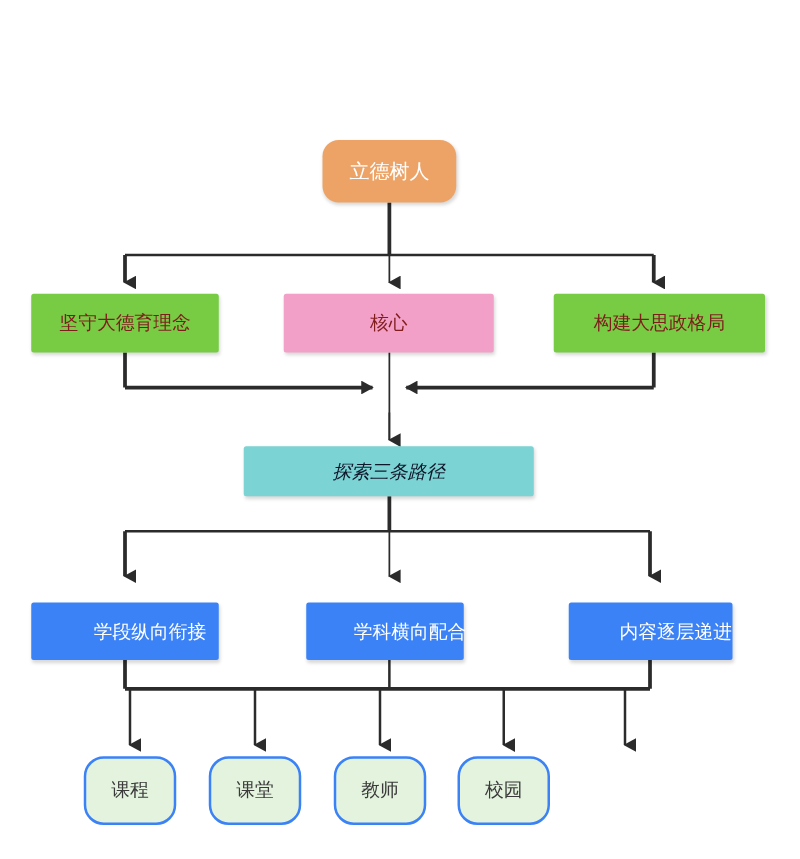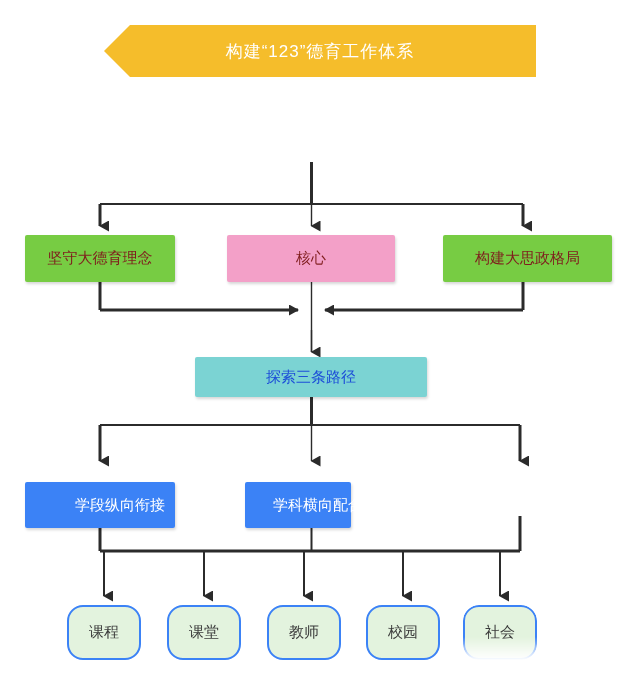--- a/index.html
+++ b/index.html
@@ -93,38 +93,39 @@
     left: 195px;
     top: 357px;
     width: 232px;
     height: 40px;
     background: #7bd3d3;
     border-radius: 2px;
     box-shadow: 1px 2px 3px rgba(0,0,0,0.16);
   }
   #path-node .node-label {
     font-size: 15px;
-    color: #1d4ed8;
+    color: #0f172a;
+    font-style: italic;
   }
 
   
   .lvl5 {
     top: 482px;
     height: 46px;
     background: #3b82f6;
     border-radius: 2px;
     box-shadow: 1px 2px 3px rgba(0,0,0,0.16);
     padding-left: 40px;
   }
   .lvl5 .node-label {
     font-size: 15px;
     color: #ffffff;
   }
   #lvl5-0 { left: 25px;  width: 150px; }
-  #lvl5-1 { left: 245px; width: 106px; }
+  #lvl5-1 { left: 245px; width: 126px; }
   #lvl5-2 { left: 455px; width: 131px; }
 
   
   .lvl6 {
     top: 605px;
     width: 74px;
     height: 55px;
     background: #e3f3de;
     border: 2px solid #3b82f6;
     border-radius: 16px;
@@ -189,24 +190,24 @@
       <path d="M100,551 L520,551" stroke-width="3"></path>
 
       <path d="M104,551 L104,596" stroke-width="2" marker-end="url(#arrow-down)"></path>
       <path d="M204,551 L204,596" stroke-width="2" marker-end="url(#arrow-down)"></path>
       <path d="M304,551 L304,596" stroke-width="2" marker-end="url(#arrow-down)"></path>
       <path d="M403,551 L403,596" stroke-width="2" marker-end="url(#arrow-down)"></path>
       <path d="M500,551 L500,596" stroke-width="2" marker-end="url(#arrow-down)"></path>
     </g>
   </svg>
 
-  <div class="node" id="banner-node">
-    <span id="banner-label" class="node-label">构建“123”德育工作体系</span>
-  </div>
-
+
+  <div class="node" id="root-node">
+    <span class="node-label">立德树人</span>
+  </div>
 
   <div class="node lvl3" id="lvl3-0">
     <span class="node-label">坚守大德育理念</span>
   </div>
   <div class="node lvl3" id="lvl3-1">
     <span class="node-label">核心</span>
   </div>
   <div class="node lvl3" id="lvl3-2">
     <span class="node-label">构建大思政格局</span>
   </div>
@@ -214,30 +215,30 @@
   <div class="node" id="path-node">
     <span class="node-label">探索三条路径</span>
   </div>
 
   <div class="node lvl5" id="lvl5-0">
     <span class="node-label">学段纵向衔接</span>
   </div>
   <div class="node lvl5" id="lvl5-1">
     <span class="node-label">学科横向配合</span>
   </div>
+  <div class="node lvl5" id="lvl5-2">
+    <span class="node-label">内容逐层递进</span>
+  </div>
 
   <div class="node lvl6" id="lvl6-0">
     <span class="node-label">课程</span>
   </div>
   <div class="node lvl6" id="lvl6-1">
     <span class="node-label">课堂</span>
   </div>
   <div class="node lvl6" id="lvl6-2">
     <span class="node-label">教师</span>
   </div>
   <div class="node lvl6" id="lvl6-3">
     <span class="node-label">校园</span>
   </div>
-  <div class="node lvl6" id="lvl6-4">
-    <span class="node-label">社会</span>
-  </div>
 
 </div>
 
 </body></html>

